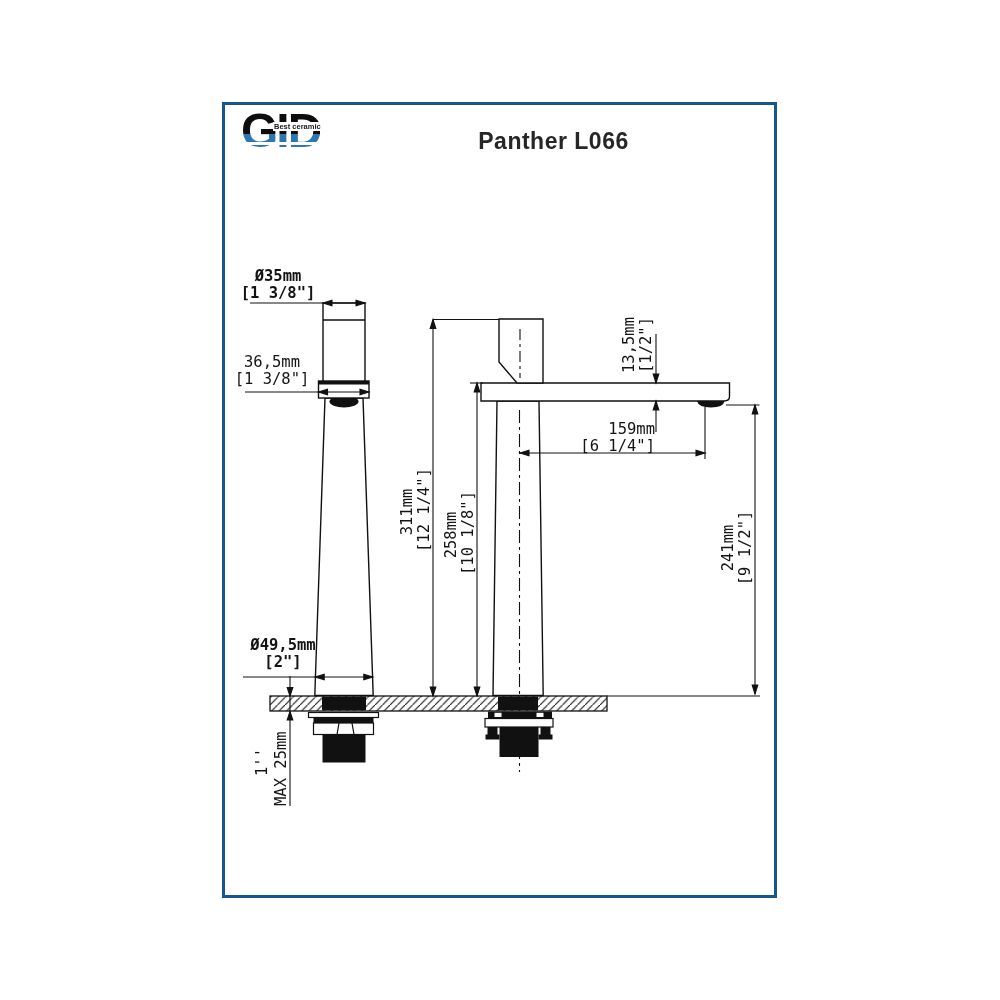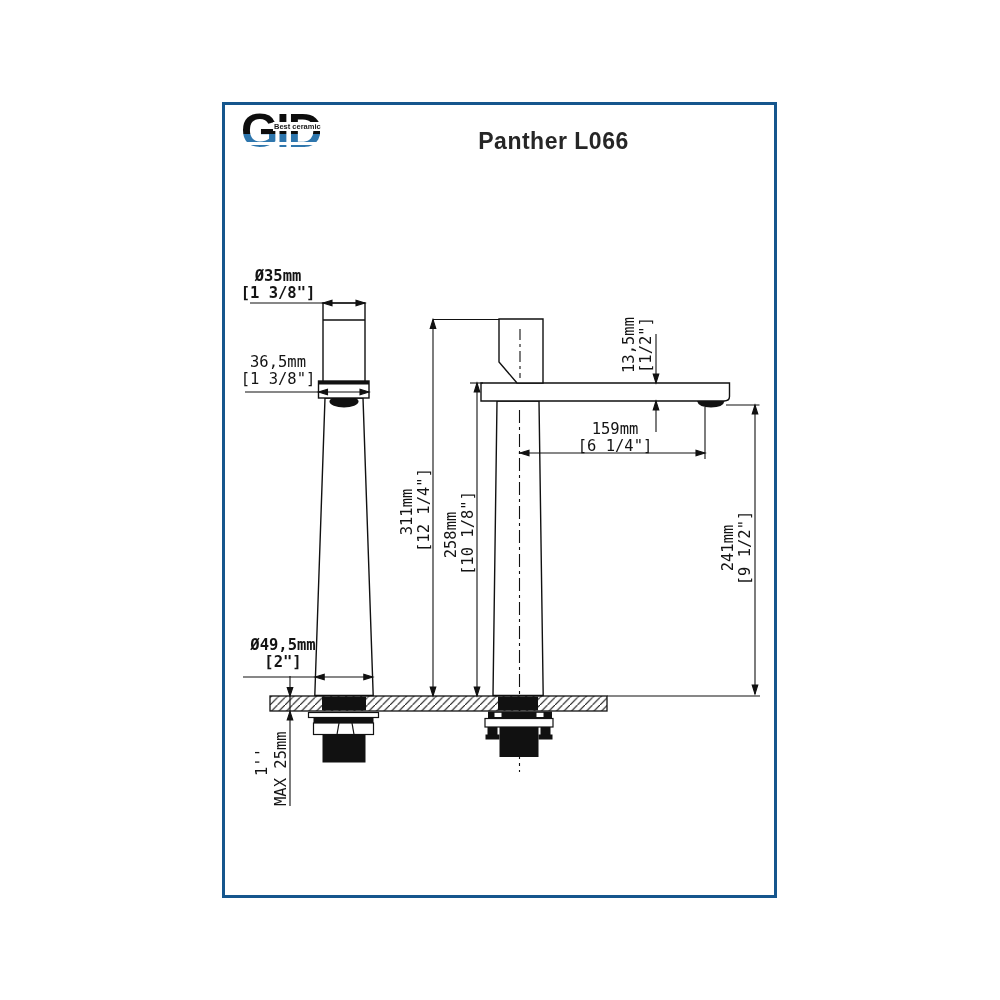--- a/index.html
+++ b/index.html
@@ -149,31 +149,31 @@
       <polygon points="755,405 752.2,414 757.8,414"></polygon>
       <polygon points="755,694 752.2,685 757.8,685"></polygon>
     </g>
   </svg>
 
   <div class="dim c2" style="left:238px;top:268px;font-weight:bold;">
     <div>Ø35mm</div>
     <div>[1 3/8"]</div>
   </div>
 
-  <div class="dim c2" style="left:238px;top:354px;">
+  <div class="dim c2" style="left:232px;top:354px;">
     <div>36,5mm</div>
     <div>[1 3/8"]</div>
   </div>
 
   <div class="dim c2" style="left:243px;top:637px;font-weight:bold;">
     <div>Ø49,5mm</div>
     <div>[2"]</div>
   </div>
 
-  <div class="dim c2" style="left:575px;top:421px;">
+  <div class="dim c2" style="left:575px;top:421px;text-align:right;">
     <div>159mm</div>
     <div>[6 1/4"]</div>
   </div>
 
   <div class="dim c2 rot" style="left:433px;top:518px;">
     <div>311mm</div>
     <div>[12 1/4"]</div>
   </div>
 
   <div class="dim c2 rot" style="left:477px;top:541px;">

